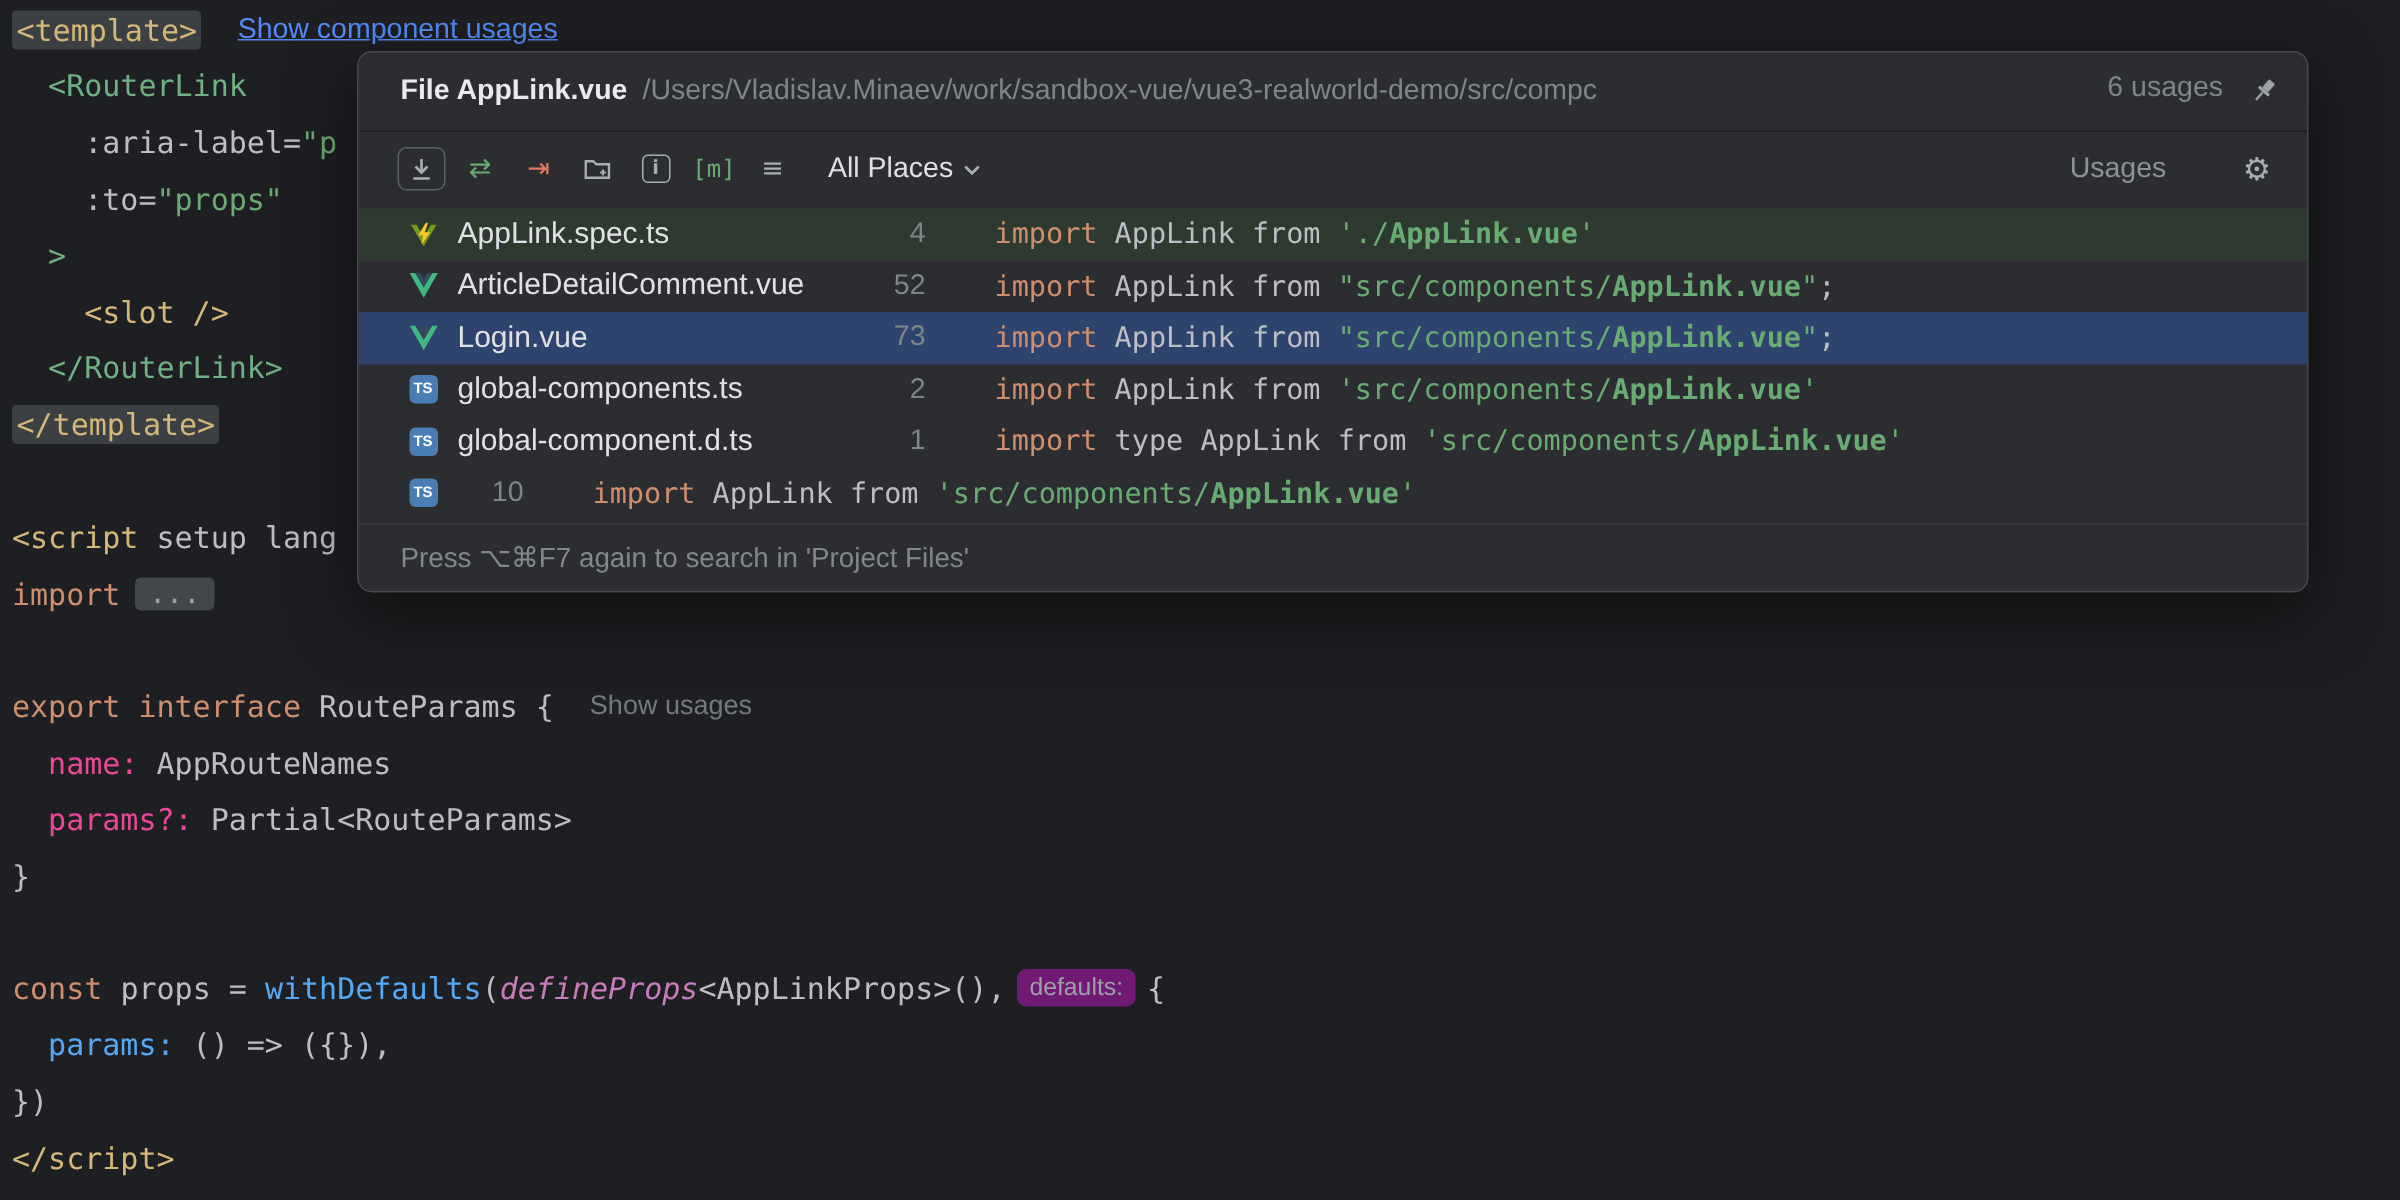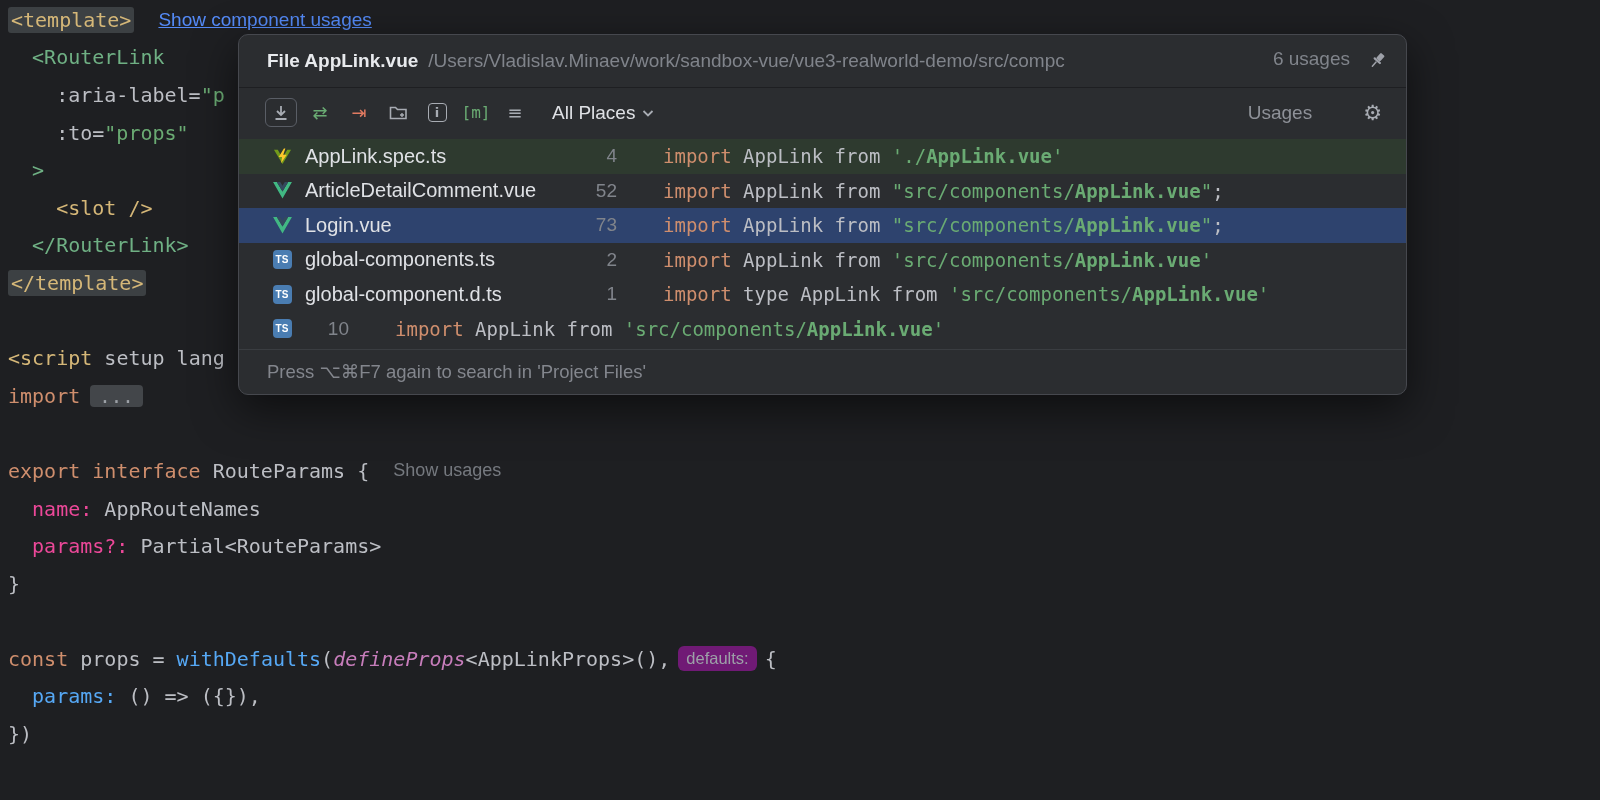--- a/index.html
+++ b/index.html
@@ -41,21 +41,21 @@
     padding:0 9px; margin-left:10px; font-size:19px;
   }
   .inlay-chip{
     background:#701a75; color:#9da0a8; border-radius:6px;
     font-family:"Liberation Sans", sans-serif; font-size:16.5px;
     padding:3px 8px; margin:0 8px;
   }
 
   
   .popup{
-    position:absolute; left:238px; top:34px; width:1169px; height:361px;
+    position:absolute; left:238px; top:34px; width:1301px; height:361px;
     background:#2b2d30; border:1px solid #46484e; border-radius:10px;
     box-shadow:0 14px 44px rgba(0,0,0,.55);
     overflow:hidden; display:flex; flex-direction:column;justify-content:space-between;
   }
   .p-header{
     height:53px; flex:0 0 53px; display:flex; align-items:center;
     padding:0 18px 0 28px; border-bottom:1px solid #1e1f22;
   }
   .p-title{ font-size:19px; font-weight:700; color:#e8eaed; white-space:nowrap; }
   .p-path{ font-size:19px; color:#80848b; margin-left:10px; flex:1;
@@ -170,20 +170,23 @@
   </div>
   <div class="line"></div>
   <div class="line">
     <span class="tok kw">const</span><span class="tok plain"> props = </span><span class="tok fnb">withDefaults</span><span class="tok plain">(</span><span class="tok fni">defineProps</span><span class="tok plain">&lt;AppLinkProps&gt;(),</span><span class="inlay-chip">defaults:</span><span class="tok plain">{</span>
   </div>
   <div class="line">
     <span class="tok fnb">  params:</span><span class="tok plain"> () =&gt; ({}),</span>
   </div>
   <div class="line">
     <span class="tok plain">})</span>
+  </div>
+  <div class="line">
+    <span class="tok tag">&lt;/script&gt;</span>
   </div>
 </div>
 
 <div class="popup">
 
   <div class="p-header">
     <span class="p-title">File AppLink.vue</span>
     <span class="p-path">/Users/Vladislav.Minaev/work/sandbox-vue/vue3-realworld-demo/src/compc</span>
     <span class="p-count">6 usages</span>
     <span class="iconbtn">

